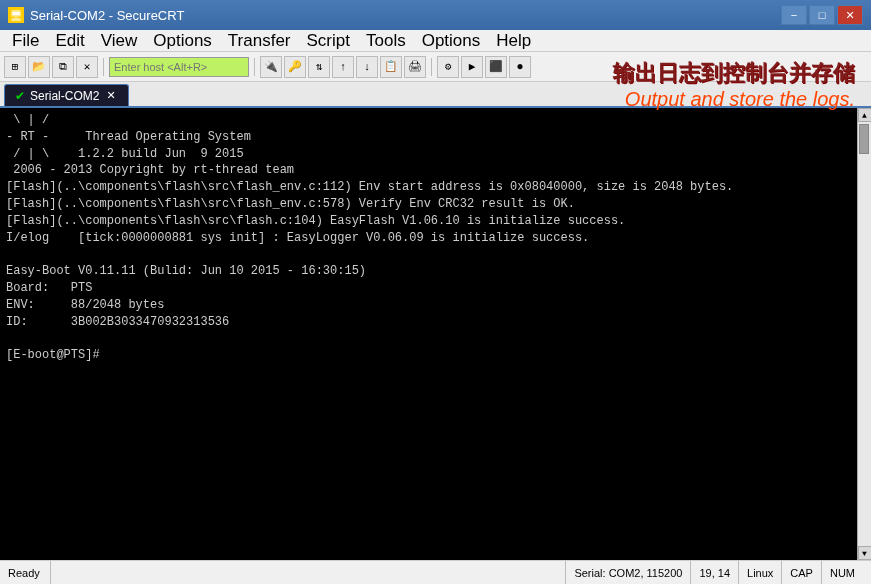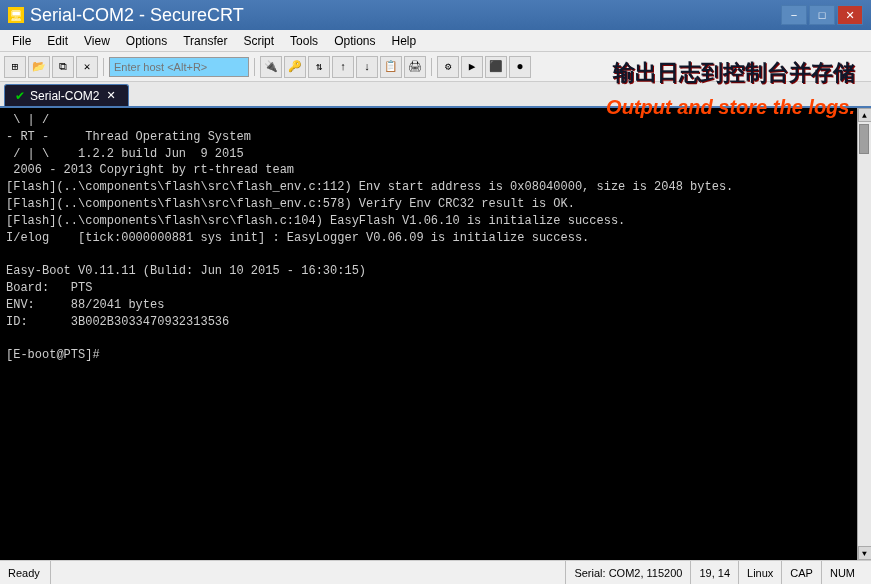--- a/index.html
+++ b/index.html
@@ -32,21 +32,21 @@
     #title-bar-icon {
       width: 16px;
       height: 16px;
       background: #ffcc00;
       display: flex;
       align-items: center;
       justify-content: center;
       font-size: 10px;
     }
     #title-bar-title {
-      font-size: 18px;
+      font-size: 13px;
     }
     #window-controls {
       display: flex;
       gap: 2px;
     }
     .win-btn {
       width: 26px;
       height: 20px;
       background: #5a8abf;
       border: 1px solid #4a7aaf;
@@ -62,21 +62,21 @@
     }
 
     
     #menu-bar {
       background: #f0f0f0;
       height: 22px;
       display: flex;
       align-items: center;
       border-bottom: 1px solid #ccc;
       font-family: Arial, sans-serif;
-      font-size: 12px;
+      font-size: 17px;
       padding: 0 4px;
     }
     .menu-item {
       padding: 2px 8px;
       cursor: pointer;
       height: 100%;
       display: flex;
       align-items: center;
     }
 
@@ -107,21 +107,21 @@
       background: #bbb;
       margin: 0 3px;
     }
     #host-input {
       height: 20px;
       width: 140px;
       border: 1px solid #999;
       font-size: 11px;
       padding: 0 4px;
       font-family: Arial, sans-serif;
-      background: #7dd3fc;
+      background: #bef264;
     }
 
     
     #tab-bar {
       background: #e8e8e8;
       height: 26px;
       display: flex;
       align-items: flex-end;
       border-bottom: 2px solid #4a7ab5;
       padding-left: 4px;
@@ -160,31 +160,30 @@
       position: absolute;
       top: 58px;
       right: 16px;
       text-align: right;
       pointer-events: none;
       z-index: 10;
     }
     #overlay-line1 {
       font-family: 'SimHei', Arial, sans-serif;
       font-size: 22px;
-      color: #0f172a;
+      color: #7f1d1d;
       font-weight: bold;
       text-shadow: 1px 1px 0 #800000;
     }
     #overlay-line2 {
       font-family: Arial, sans-serif;
       font-size: 20px;
       color: #ff4400;
-      font-weight: bold;
+      font-weight: normal;
       font-style: italic;
-      margin-top: 8px;
     }
 
     
     #main-area {
       display: flex;
       height: calc(584px - 30px - 22px - 30px - 26px - 24px);
       background: #1a1a2e;
     }
     #terminal {
       flex: 1;
@@ -339,21 +338,21 @@
       <div class="terminal-line">- RT -     Thread Operating System</div>
       <div class="terminal-line"> / | \    1.2.2 build Jun  9 2015</div>
       <div class="terminal-line"> 2006 - 2013 Copyright by rt-thread team</div>
       <div class="terminal-line">[Flash](..\components\flash\src\flash_env.c:112) Env start address is 0x08040000, size is 2048 bytes.</div>
       <div class="terminal-line">[Flash](..\components\flash\src\flash_env.c:578) Verify Env CRC32 result is OK.</div>
       <div class="terminal-line">[Flash](..\components\flash\src\flash.c:104) EasyFlash V1.06.10 is initialize success.</div>
       <div class="terminal-line">I/elog    [tick:0000000881 sys init] : EasyLogger V0.06.09 is initialize success.</div>
       <div class="terminal-line">&nbsp;</div>
       <div class="terminal-line">Easy-Boot V0.11.11 (Bulid: Jun 10 2015 - 16:30:15)</div>
       <div class="terminal-line">Board:   PTS</div>
-      <div class="terminal-line">ENV:     88/2041 bytes</div>
+      <div class="terminal-line">ENV:     88/2048 bytes</div>
       <div class="terminal-line">ID:      3B002B3033470932313536</div>
       <div class="terminal-line">&nbsp;</div>
       <div class="terminal-line">[E-boot@PTS]#</div>
     </div>
   <div id="scrollbar">
     <div class="scroll-arrow">▲</div>
     <div class="scroll-track">
       <div class="scroll-thumb"></div>
     </div>
     <div class="scroll-arrow">▼</div>

